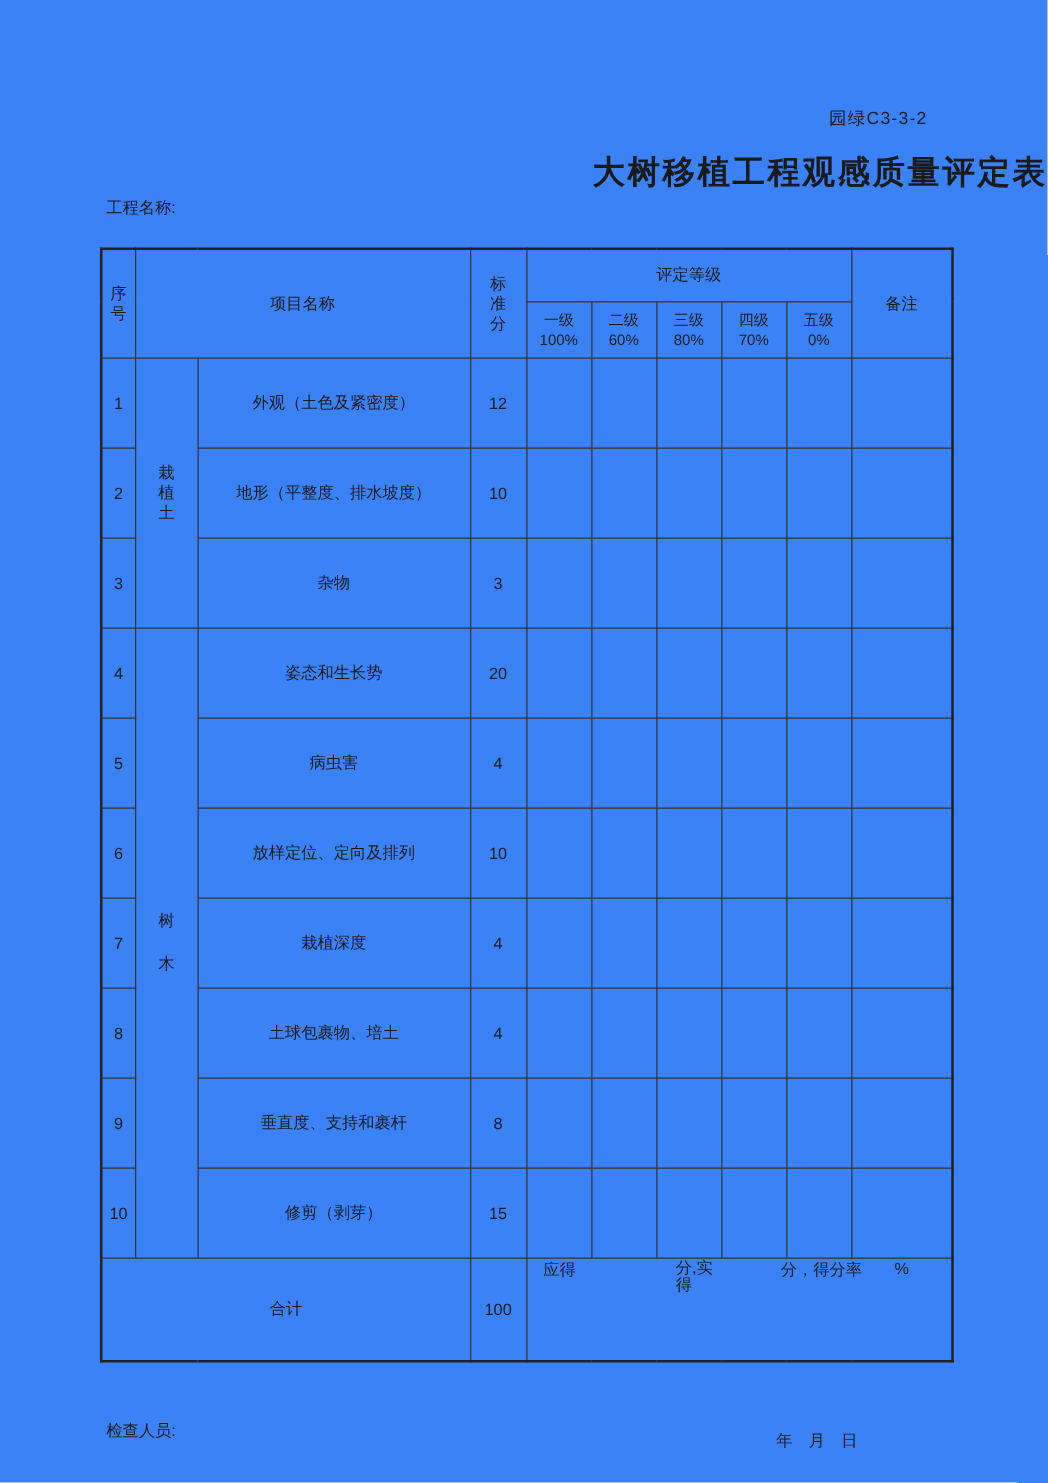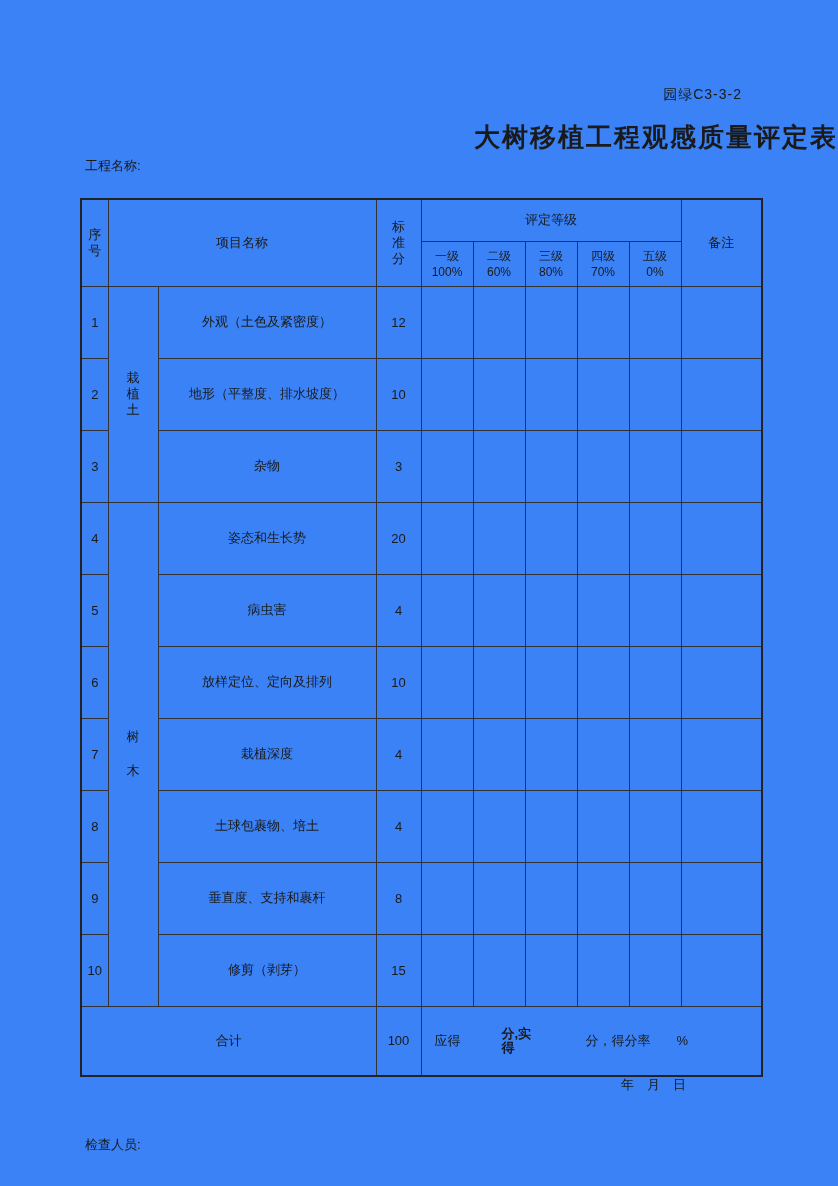--- a/index.html
+++ b/index.html
@@ -42,33 +42,33 @@
     line-height:16px; text-align:center;
   }
   .vtext-loose { line-height:34px; }
 
   .grade-head .g-name { line-height:16px; font-size:12px; }
   .grade-head .g-pct  { line-height:16px; font-size:12px; }
 
   .item-cell { text-align:left; padding-left:12px; }
 
   .score-line {
-    display:flex; align-items:center; width:100%; height:68px;
+    display:flex; align-items:flex-start; width:100%; height:81px;
     font-size:13px; text-align:left;
   }
   .score-line .p1 { margin-left:13px; white-space:nowrap; }
   .score-line .p2 {
-    margin-left:41px; width:40px; line-height:14px;
-    word-break:break-all; text-align:left;font-weight:bold;
+    margin-left:80px; width:40px; line-height:14px;
+    word-break:break-all; text-align:left;
   }
   .score-line .p3 { margin-left:44px; white-space:nowrap; }
   .score-line .p4 { margin-left:26px; white-space:nowrap; }
 
   .check-line { position:absolute; top:1136px; left:85px; font-size:13px; }
-  .date-line  { position:absolute; top:1076px; left:621px; font-size:13px; }
+  .date-line  { position:absolute; top:1144px; left:621px; font-size:13px; }
 </style>
 </head>
 <body>
 
 <div class="page">
 
   <div class="doc-code">园绿C3-3-2</div>
   <div class="title">大树移植工程观感质量评定表</div>
   <div class="project-name">工程名称:</div>
 

